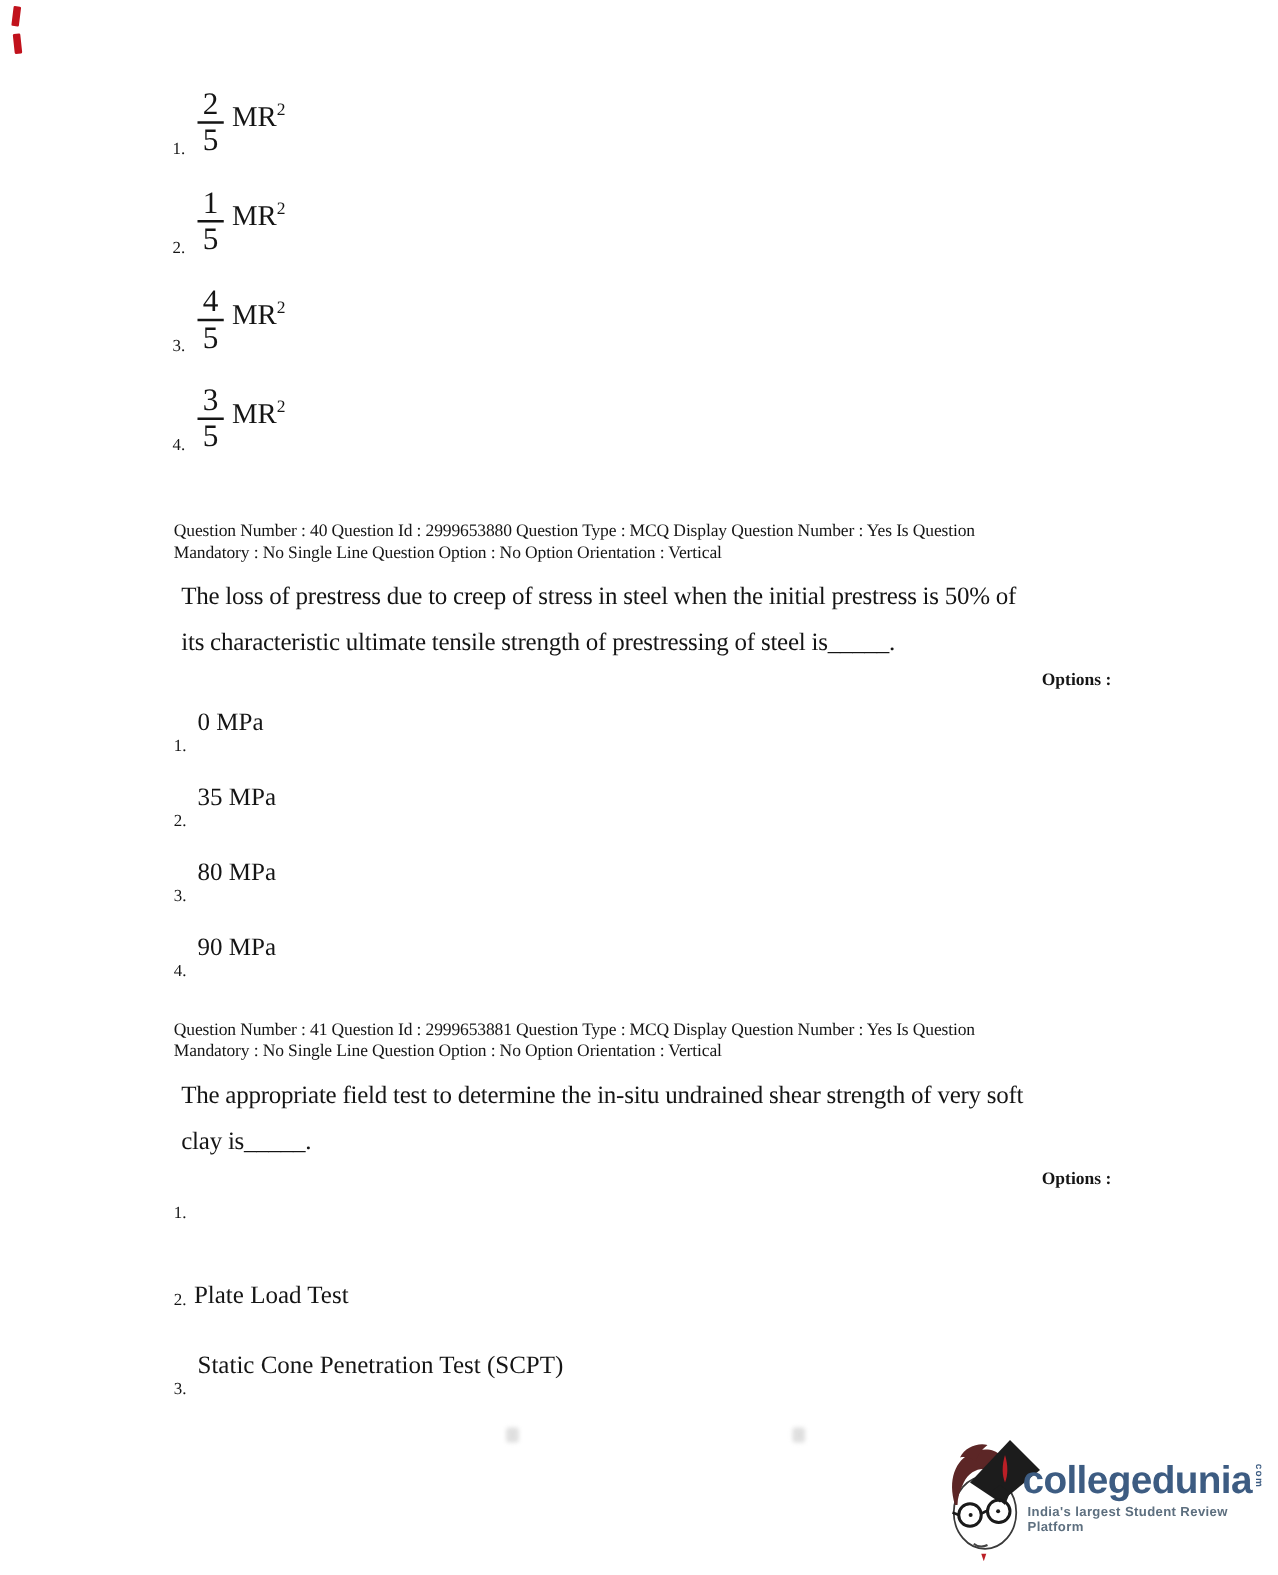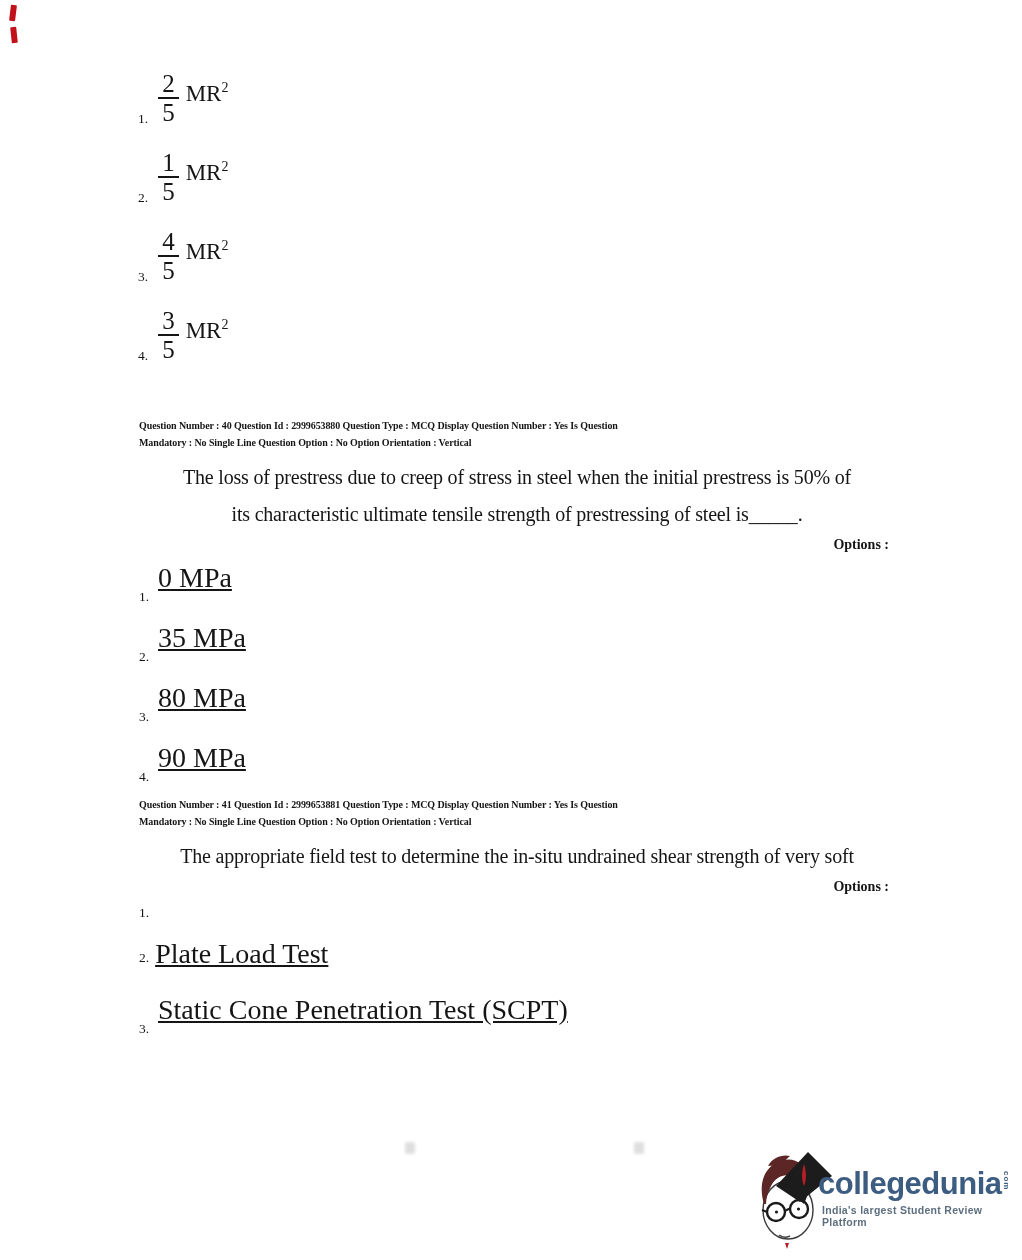--- a/index.html
+++ b/index.html
@@ -19,31 +19,31 @@
   .frac-num{font-size:13.5px;line-height:14px;margin-right:10px;transform:translateY(1px);}
   .fraction{display:flex;flex-direction:column;align-items:center;font-size:25px;line-height:25px;}
   .frac-top{padding:0 4px 1px;border-bottom:2px solid #151515;}
   .frac-bottom{padding-top:1px;}
   .frac-term{font-size:23px;margin-left:7px;align-self:center;transform:translateY(-4px);}
   .frac-term sup{font-size:14px;}
 
   
   .question-block{position:absolute;left:139px;width:750px;}
   .q40{top:417px;}
-  .q41{top:796px;}
-  .meta{font-weight:bold;font-size:10px;line-height:17px;letter-spacing:-0.1px;}
-  .qtext{margin-top:8px;padding-left:6px;font-size:20px;line-height:37px;letter-spacing:-0.2px;text-align:center;}
+  .q41{top:816px;}
+  .meta{font-weight:normal;font-size:14px;line-height:17px;letter-spacing:-0.1px;}
+  .qtext{margin-top:8px;padding-left:6px;font-size:20px;line-height:37px;letter-spacing:-0.2px;}
   .options-label{margin-top:3px;font-weight:bold;font-size:14px;line-height:17px;text-align:right;}
   .mcq-options{margin-top:12px;}
   .mcq-option{margin-bottom:21px;}
-  .mcq-text{font-size:28px;line-height:26px;margin-left:19px;text-decoration:underline;}
+  .mcq-text{font-size:20px;line-height:26px;margin-left:19px;}
   .mcq-num{font-size:13.5px;line-height:15px;margin-top:-2px;}
   .mcq-option.inline{display:flex;align-items:flex-end;margin-bottom:30px;}
   .mcq-option.inline .mcq-num{margin:0 6px 2px 0;}
-  .mcq-option.inline .mcq-text{margin-left:0;}
+  .mcq-option.inline .mcq-text{margin-left:0;margin-top:25px;}
 
   
   .smudge{position:absolute;width:10px;height:12px;background:#bfbfbf;opacity:.5;
           filter:blur(1.5px);border-radius:2px;}
   .smudge.s1{left:405px;top:1142px;}
   .smudge.s2{left:634px;top:1142px;}
 
   
   .logo{position:absolute;left:752px;top:1146px;width:246px;height:112px;}
   .mascot{position:absolute;left:0;top:0;width:80px;height:108px;}
@@ -133,20 +133,21 @@
     </div>
   </section>
 
   <section class="question-block q41">
     <div class="meta">
       <div>Question Number : 41 Question Id : 2999653881 Question Type : MCQ Display Question Number : Yes Is Question</div>
       <div>Mandatory : No Single Line Question Option : No Option Orientation : Vertical</div>
     </div>
     <div class="qtext">
       <div>The appropriate field test to determine the in-situ undrained shear strength of very soft</div>
+      <div>clay is_____.</div>
     </div>
     <div class="options-label">Options :</div>
     <div class="mcq-options">
       <div class="mcq-option">
         <div class="mcq-num">1.</div>
       </div>
       <div class="mcq-option inline">
         <div class="mcq-num">2.</div>
         <div class="mcq-text">Plate Load Test</div>
       </div>

